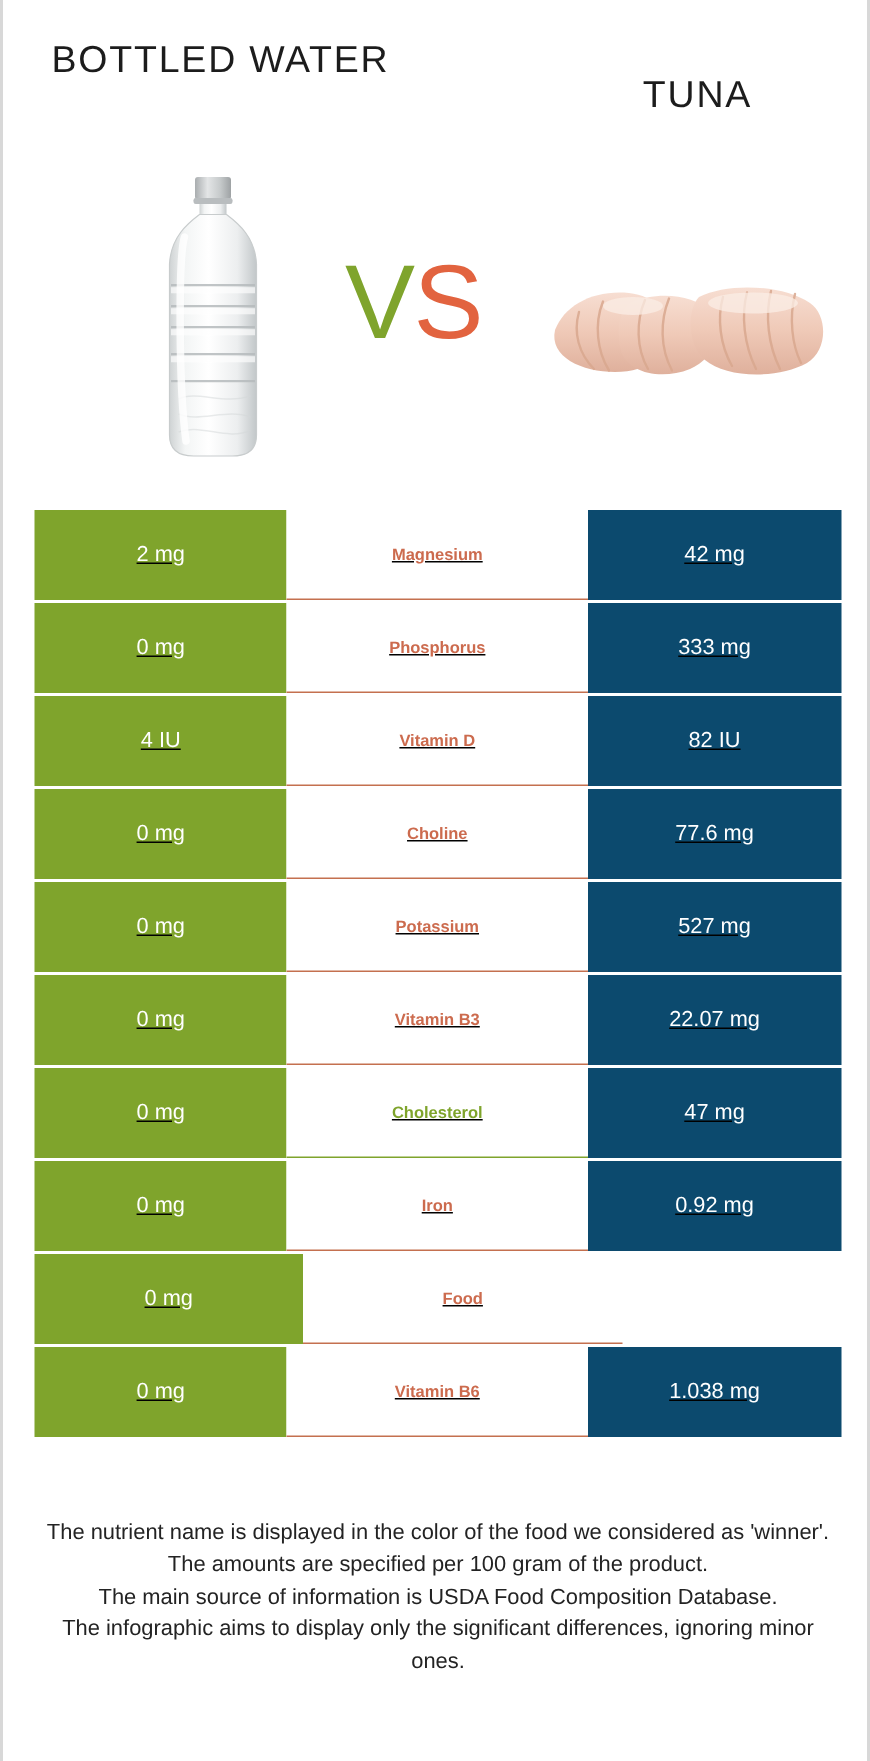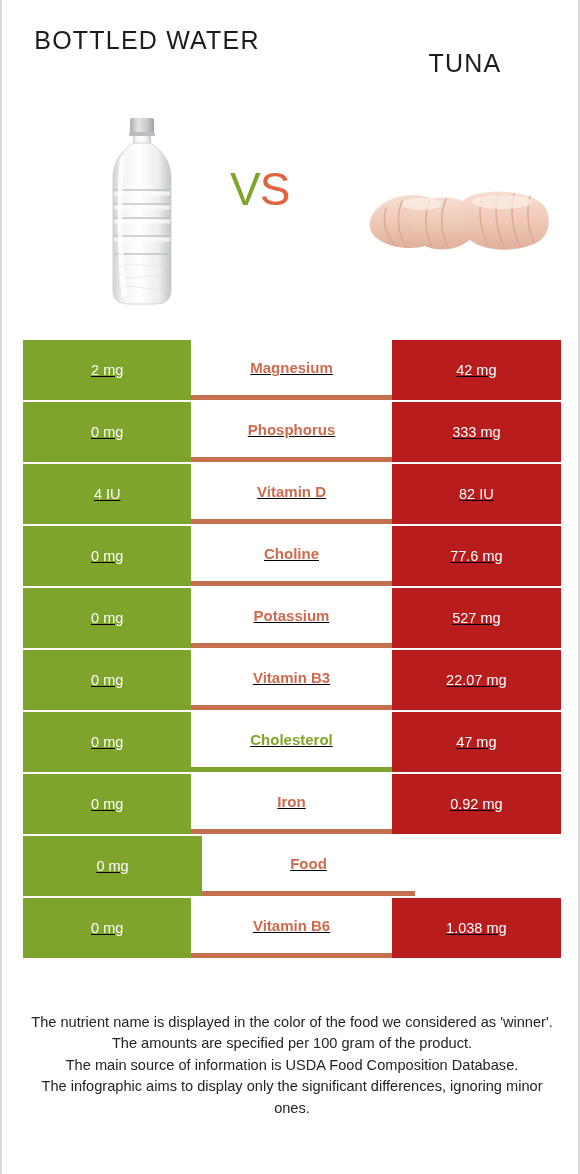--- a/index.html
+++ b/index.html
@@ -59,21 +59,21 @@
     width: 194px;
     height: 92px;
   }
   .art svg { display: block; width: 100%; height: 100%; }
 
   
   .vs {
     position: absolute;
     left: 228px;
     top: 166px;
-    font-size: 46px;
+    font-size: 70px;
     font-weight: 400;
     letter-spacing: -1px;
     font-family: "Liberation Sans", sans-serif;
     line-height: 1;
     white-space: nowrap;
   }
   .vs .v { color: #7FA42C; }
   .vs .s { color: #E2633F; }
 
   
@@ -98,29 +98,29 @@
   }
   .cell-left {
     width: 179px;
     background: #7FA42C;
     color: #ffffff;
   }
   .cell-mid {
     width: 213px;
     background: #ffffff;
     font-weight: bold;
-    font-size: 15px;
-    border-bottom: 5px solid #701a75;
+    font-size: 11px;
+    border-bottom: 1px solid #701a75;
   }
   .row:first-child .cell-mid { border-top: none; }
   .cell-mid.win-green { color: #7FA42C; border-bottom-color: #7FA42C; }
   .cell-mid.win-orange { color: #CC6B4E; border-bottom-color: #C4704F; }
   .cell-right {
     width: 180px;
-    background: #b91c1c;
+    background: #0c4a6e;
     color: #ffffff;
   }
 
   
   .footer {
     position: absolute;
     top: 1012px;
     left: 26px;
     width: 528px;
     text-align: center;

